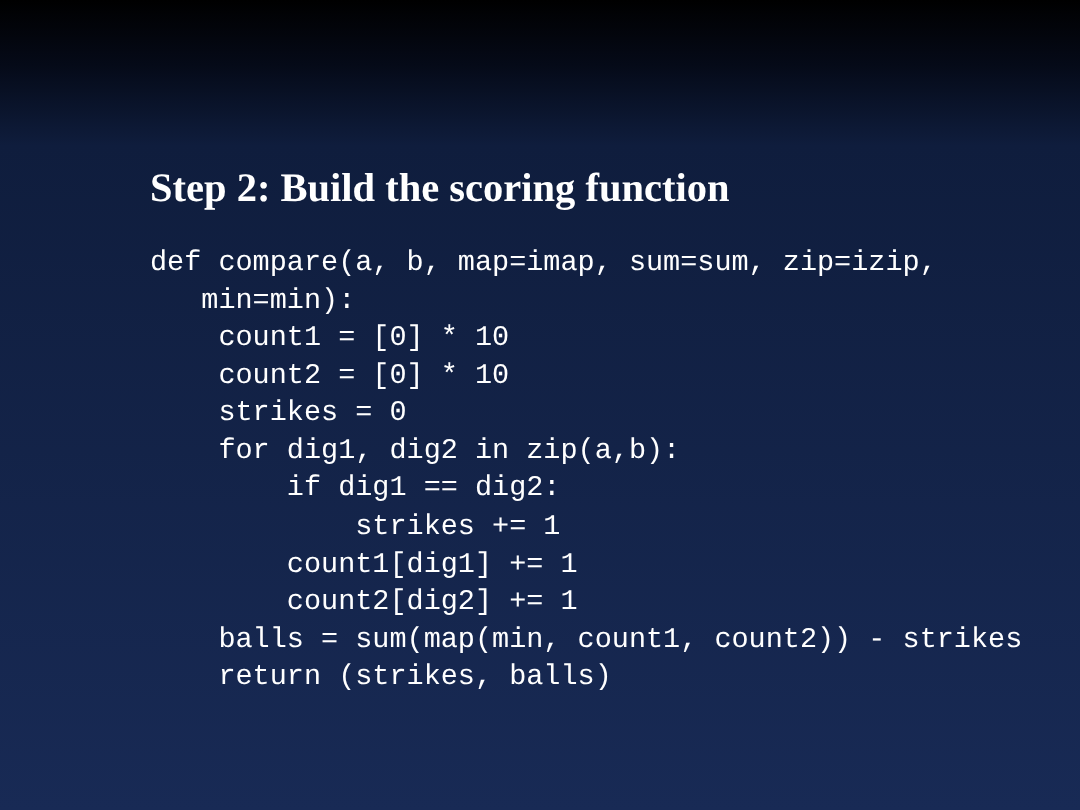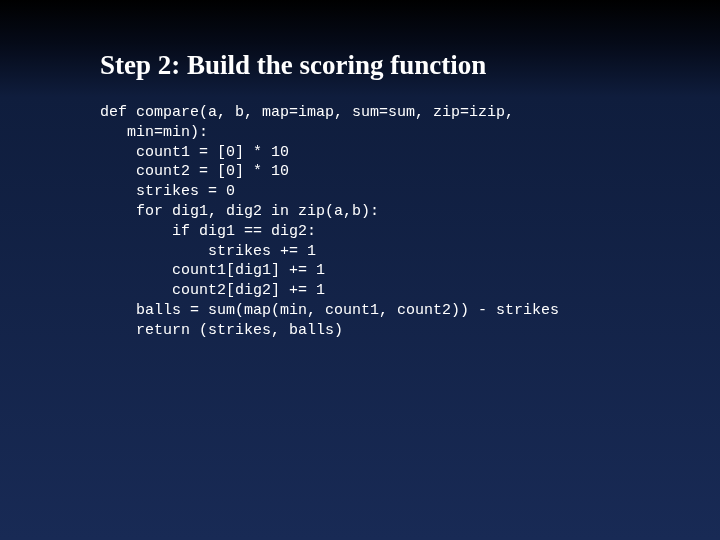--- a/index.html
+++ b/index.html
@@ -8,32 +8,32 @@
     width: 720px;
     height: 540px;
     overflow: hidden;
   }
   body {
     background: linear-gradient(to bottom, #000000 0%, #050a18 8%, #0f1d3d 18%, #182a55 100%);
     font-family: Georgia, 'Times New Roman', serif;
     color: #ffffff;
   }
   .slide {
-    padding: 50px 85px 0 100px;
+    padding: 110px 85px 0 100px;
     box-sizing: border-box;
   }
   .title {
     font-size: 27px;
     font-weight: bold;
     margin-bottom: 22px;
     font-family: 'Times New Roman', Times, serif;
   }
   .code {
     font-family: 'Courier New', Courier, monospace;
-    font-size: 15px;
+    font-size: 19px;
     line-height: 1.32;
     white-space: pre;
   }
 </style>
 </head>
 <body>
 
 <div class="slide">
   <div class="title">Step 2:  Build the scoring function</div>
   <div class="code" id="code-block">def compare(a, b, map=imap, sum=sum, zip=izip,

